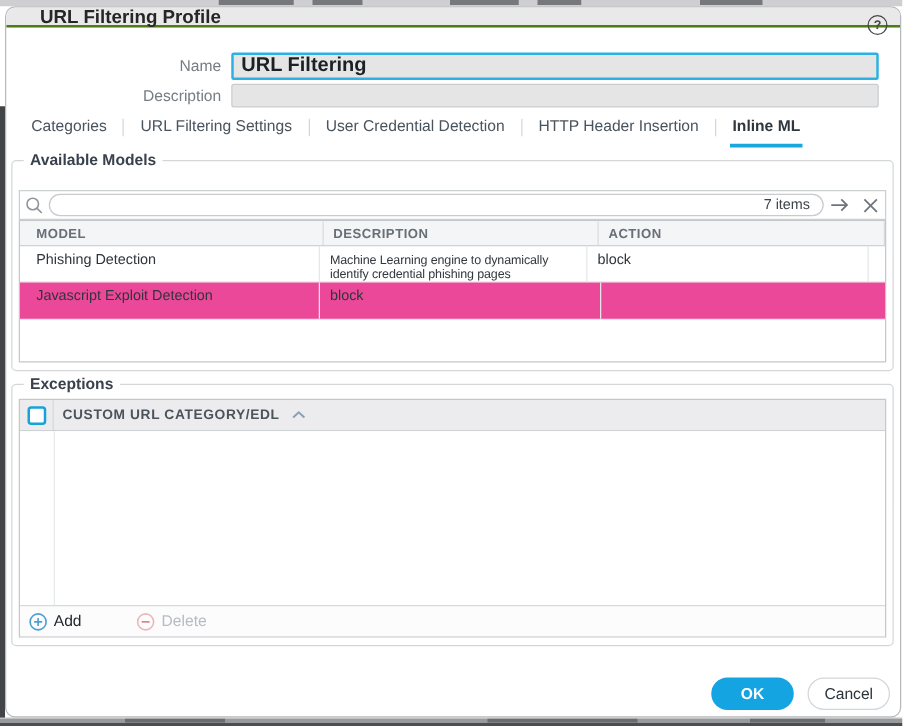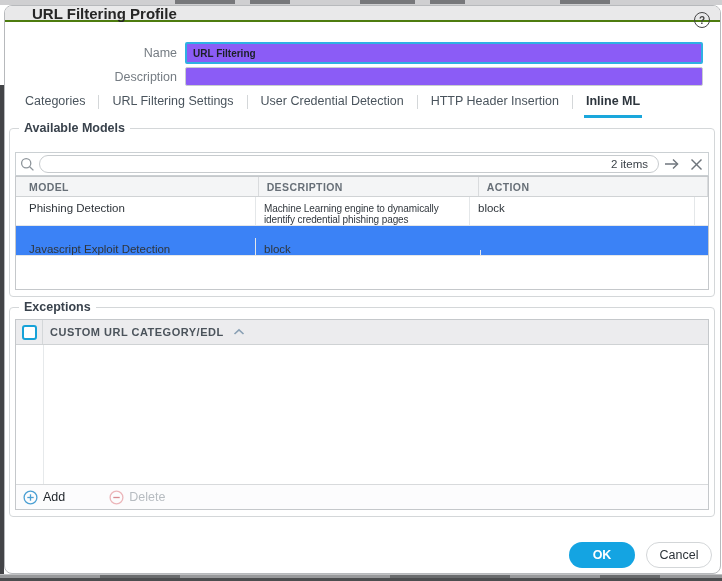--- a/index.html
+++ b/index.html
@@ -23,22 +23,22 @@
   .titlebar .title { font-size:15px; font-weight:700; color:#262626; }
   .help-icon { position:absolute; right:10px; top:6px; width:16px; height:16px; border:1.4px solid #454545;
       border-radius:50%; display:flex; align-items:center; justify-content:center;
       font-size:10px; font-weight:700; color:#454545; cursor:pointer; }
 
   
   .form-row { position:absolute; left:0; display:flex; align-items:center; }
   .form-row.name-row { top:36px; }
   .form-row.desc-row { top:61px; }
   .form-label { width:180px; text-align:right; padding-right:8px; font-size:12.5px; color:#757c83; }
-  .input { width:518px; height:21px; font-family:"Liberation Sans",sans-serif; font-size:10px;
-      color:#1b2025; padding:0 6px; outline:none; background:#8b5cf6; }
+  .input { width:518px; height:21px; font-family:"Liberation Sans",sans-serif; font-size:16px;
+      color:#1b2025; padding:0 6px; outline:none; background:#e5e5e5; }
   .input.name { border:2px solid #2fb0e3; border-radius:2px; font-weight:600; height:22px; }
   .input.desc { border:1px solid #c9cdd0; border-radius:2px; height:19px; }
 
   
   .tabs { position:absolute; left:18px; top:88px; display:flex; align-items:flex-end; }
   .tab { font-size:12.5px; color:#4a545d; padding:0 2px 7px 2px; cursor:pointer; border-bottom:3px solid transparent; white-space:nowrap; }
   .tab.active { font-weight:700; color:#2e363e; border-bottom:3px solid #1aa7dc; }
   .tab-sep { width:1px; height:14px; background:#d4d7d9; margin:0 11px 9px 11px; }
 
   
@@ -63,21 +63,21 @@
   .am-table { position:absolute; left:5px; top:47px; width:694px; height:114px;
       border:1px solid #c5c8cb; background:#fff; overflow:hidden; }
   .am-header { display:flex; height:20px; background:#f4f5f6; border-bottom:1px solid #d0d3d5;gap:40px; }
   .am-header .hcell { font-size:10.5px; font-weight:700; color:#676f77; letter-spacing:.4px;
       display:flex; align-items:center; }
   .hcell.c-model, .cell.c-model { width:239px; padding-left:13px; }
   .hcell.c-desc,  .cell.c-desc  { width:214px; padding-left:8px; border-left:1px solid #d9dbdd; }
   .hcell.c-action,.cell.c-action{ width:225px; padding-left:8px; border-left:1px solid #d9dbdd; }
   .hcell.c-gutter,.cell.c-gutter{ flex:1; border-left:1px solid #d9dbdd; }
   .am-row { display:flex; border-bottom:1px solid #e4e7e9; cursor:pointer; }
-  .am-row.alt { background:#3b82f6;align-items:flex-end; }
+  .am-row.alt { background:#ec4899; }
   .am-row .cell { font-size:11.5px; color:#2f353b; padding-top:5px; }
   .am-row .cell.c-desc { font-size:10px; line-height:11px; letter-spacing:-0.1px; padding-top:6px; padding-right:4px; color:#32383e; }
   .am-row .cell.c-desc, .am-row .cell.c-action, .am-row .cell.c-gutter { border-left:1px solid #e4e7e9; }
   .r1 { height:29px; } .r2 { height:30px; }
 
   
   .ex-table { position:absolute; left:5px; top:11px; width:694px; height:191px;
       border:1px solid #c5c8cb; display:flex; flex-direction:column; background:#fff; }
   .ex-header { height:25px; background:#ececee; border-bottom:1px solid #cfd2d4; display:flex; align-items:center; }
   .ex-check-col { width:27px; height:100%; display:flex; align-items:center; justify-content:center;
@@ -150,21 +150,21 @@
 
     <div class="searchbar">
       <span class="mag-icon">
         <svg width="15" height="15" viewBox="0 0 15 15">
             <circle cx="6.2" cy="6.2" r="4.6" fill="none" stroke="#8e959b" stroke-width="1.3"></circle>
             <line x1="9.7" y1="9.7" x2="13.4" y2="13.4" stroke="#8e959b" stroke-width="1.3"></line>
           </svg>
       </span>
       <span class="search-pill">
         <input type="text" value="" style="">
-        <span class="items-count">2 items</span>
+        <span class="items-count">7 items</span>
       </span>
       <span class="sb-btn">
         <svg width="16" height="12" viewBox="0 0 16 12">
             <line x1="1" y1="6" x2="13" y2="6" stroke="#6e757c" stroke-width="1.4"></line>
             <polyline points="9,1.5 13.6,6 9,10.5" fill="none" stroke="#6e757c" stroke-width="1.4"></polyline>
           </svg>
       </span>
       <span class="sb-btn">
         <svg width="13" height="13" viewBox="0 0 13 13">
             <line x1="1.5" y1="1.5" x2="11.5" y2="11.5" stroke="#6e757c" stroke-width="1.4"></line>

